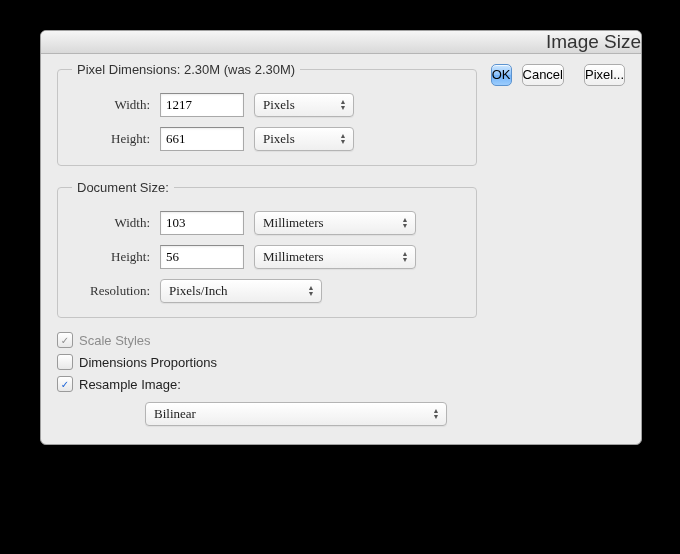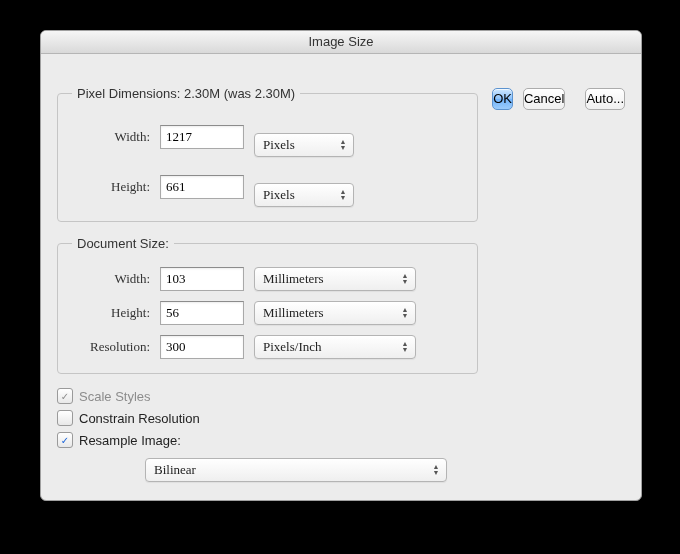--- a/index.html
+++ b/index.html
@@ -20,29 +20,29 @@
     width: 600px;
     background: #ececec;
     border: 1px solid #a0a0a0;
     border-radius: 6px;
     box-shadow: 0 18px 55px 10px rgba(0,0,0,0.55);
     overflow: hidden;
   }
   .titlebar {
     height: 22px;
     line-height: 22px;
-    text-align: center;
-    font-size: 13px;
+    text-align: right;
+    font-size: 19px;
     color: #333;
     background: linear-gradient(#f6f6f6, #d9d9d9);
     border-bottom: 1px solid #b5b5b5;
   }
   .body {
     display: flex;
-    padding: 32px 16px 18px 16px;
+    padding: 8px 16px 18px 16px;
     gap: 14px;
   }
   .left {
     flex: 1 1 auto;
   }
   .right {
     flex: 0 0 94px;
     display: flex;
     flex-direction: row;
     gap: 10px;
@@ -106,21 +106,21 @@
     display: flex;
     flex-direction: column;
     align-items: center;
     justify-content: center;
     width: 16px;
     height: 100%;
     font-size: 7px;
     line-height: 6px;
     color: #555;
   }
-  .unit-small { width: 88px; margin-top: 16px; }
+  .unit-small { width: 88px; }
   .unit-med   { width: 150px; align-items: center; }
   .select.full { width: 290px; margin-left: 88px; }
 
   .checks { margin-top: 4px; }
   .checkrow {
     display: flex;
     align-items: center;
     gap: 6px;
     margin-top: 6px;
   }
@@ -219,39 +219,38 @@
             <span>Millimeters</span>
             <span class="arrows">
                 <span>▲</span>
                 <span>▼</span>
               </span>
           </div>
         </div>
 
         <div class="row">
           <span class="lbl wide">Resolution:</span>
-          <input class="text" value="300" style="">
           <div class="select unit-med">
             <span>Pixels/Inch</span>
             <span class="arrows">
                 <span>▲</span>
                 <span>▼</span>
               </span>
           </div>
         </div>
       </fieldset>
 
       <div class="checks">
         <div class="checkrow disabled">
           <span class="checkbox checked">✓</span>
           <span>Scale Styles</span>
         </div>
         <div class="checkrow">
           <span class="checkbox"></span>
-          <span>Constrain Resolution</span>
+          <span>Dimensions Proportions</span>
         </div>
         <div class="checkrow">
           <span class="checkbox checked blue">✓</span>
           <span>Resample Image:</span>
         </div>
 
         <div class="row">
           <div class="select full">
             <span>Bilinear</span>
             <span class="arrows">
@@ -261,16 +260,16 @@
           </div>
         </div>
       </div>
 
     </div>
 
     <div class="right">
       <button class="btn default">OK</button>
       <button class="btn">Cancel</button>
       <div class="spacer"></div>
-      <button class="btn">Auto...</button>
+      <button class="btn">Pixel...</button>
     </div>
   </div>
 </div>
 
 </body></html>

